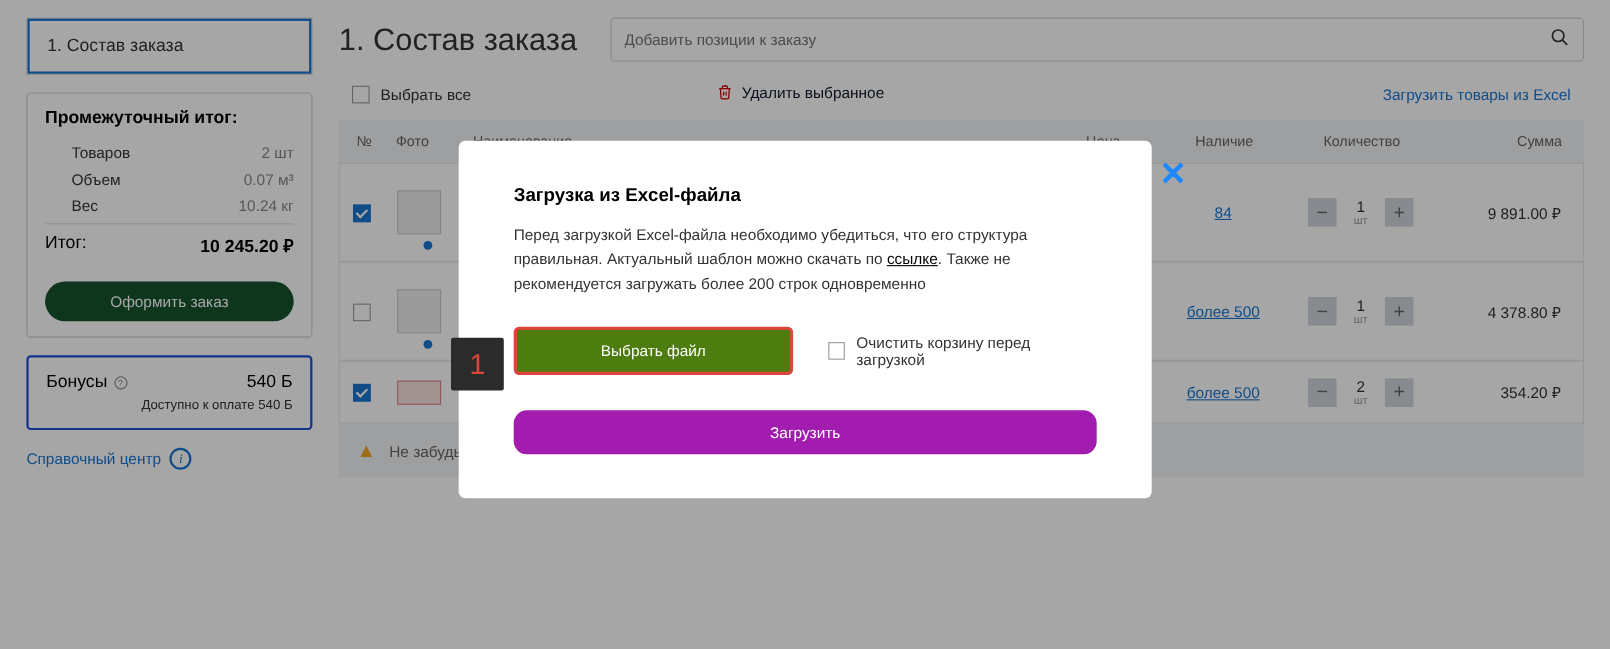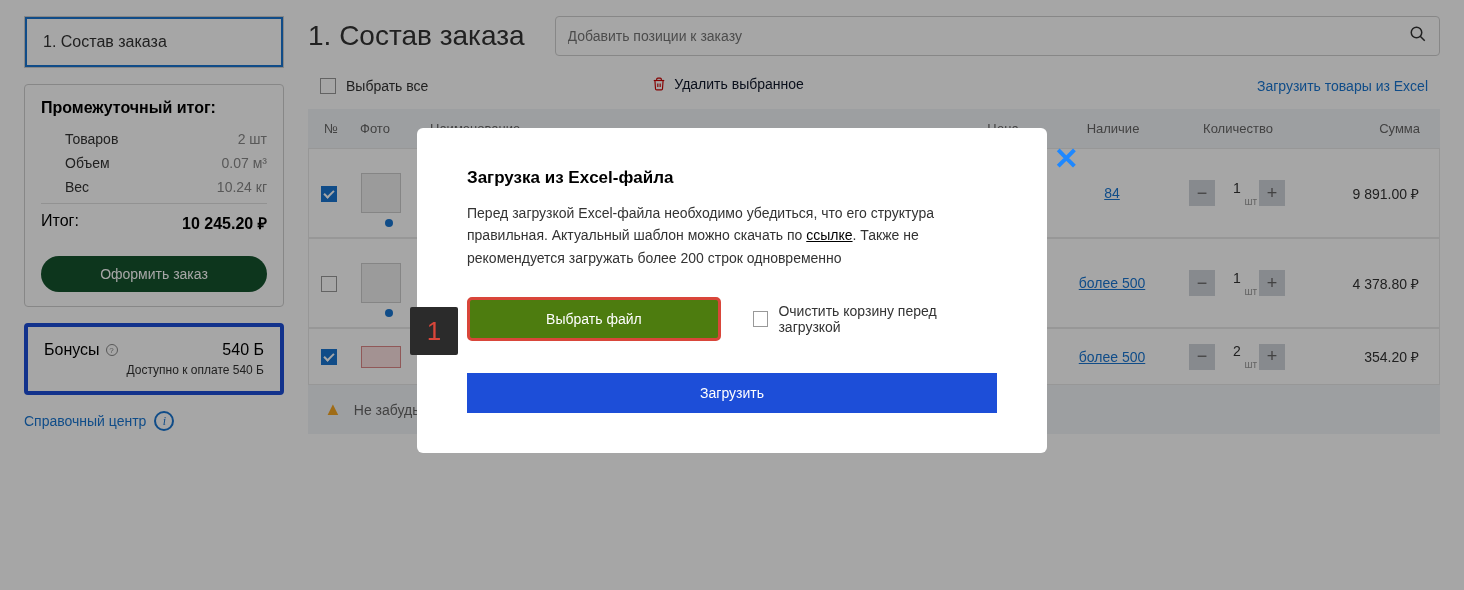--- a/index.html
+++ b/index.html
@@ -16,21 +16,21 @@
 
 .subtotal-box { border: 1px solid #d0d0d0; border-radius: 4px; padding: 14px 16px; margin-bottom: 16px; }
 .subtotal-title { font-size: 16px; font-weight: bold; margin-bottom: 14px; }
 .subtotal-row { display: flex; justify-content: space-between; font-size: 14px; color: #333; margin-bottom: 8px; margin-left: 24px; }
 .subtotal-row .val { color: #888; }
 .subtotal-divider { border-top: 1px solid #e0e0e0; margin: 8px 0; }
 .subtotal-total-row { display: flex; justify-content: space-between; font-size: 16px; margin-bottom: 22px; }
 .subtotal-total-row .val { font-weight: bold; }
 .checkout-btn { background: #14532d; color: #fff; border: none; border-radius: 24px; padding: 10px 0; width: 100%; font-size: 14px; cursor: pointer; }
 
-.bonus-box { border: 4px solid #1d4ed8; border-radius: 4px; padding: 14px 16px; margin-bottom: 16px; }
+.bonus-box { border: 2px solid #1d4ed8; border-radius: 4px; padding: 14px 16px; margin-bottom: 16px; }
 .bonus-row { display: flex; justify-content: space-between; font-size: 16px; margin-bottom: 4px; align-items: center; }
 .bonus-row .label { display: flex; align-items: center; gap: 6px; }
 .bonus-avail { font-size: 12px; text-align: right; color: #333; }
 .bonus-sup { width: 12px; height: 12px; border: 1px solid #888; border-radius: 50%; display: inline-flex; align-items: center; justify-content: center; font-size: 8px; color: #888; }
 
 .help-link { color: #1976d2; font-size: 14px; display: flex; align-items: center; gap: 8px; }
 .help-icon { width: 20px; height: 20px; border: 2px solid #1976d2; border-radius: 50%; display: inline-flex; align-items: center; justify-content: center; font-size: 12px; color: #1976d2; font-style: italic; font-family: serif; }
 
 
 .main { flex: 1; }
@@ -64,38 +64,38 @@
 .row-photo { width: 70px; }
 .photo-thumb { width: 40px; height: 40px; background: #eee; border: 1px solid #ccc; }
 .row-name { flex: 1; }
 .row-price { width: 110px; text-align: center; }
 .row-avail { width: 110px; text-align: center; }
 .row-avail .link { color: #1976d2; text-decoration: underline; }
 .row-qty { width: 140px; display: flex; align-items: center; justify-content: center; gap: 2px; }
 .qty-btn { width: 26px; height: 26px; background: #d0d4db; color: #666; display: flex; align-items: center; justify-content: center; font-size: 18px; cursor: pointer; }
 .qty-val { width: 40px; text-align: center; display: flex; flex-direction: column; }
 .qty-n { font-size: 14px; }
-.qty-u { font-size: 10px; color: #999; text-align: right; }
+.qty-u { font-size: 10px; color: #999; }
 .row-sum { width: 120px; text-align: right; padding-right: 8px; }
 .dot { position: absolute; left: 76px; bottom: 10px; width: 8px; height: 8px; background: #1976d2; border-radius: 50%; }
 
 .notice { display: flex; align-items: center; gap: 12px; background: #f2f4f7; padding: 14px 16px; font-size: 14px; color: #666; margin-top: 0; }
 .warn-icon { color: #f5a623; font-size: 18px; }
 
 
 .overlay { position: absolute; inset: 0; background: rgba(0,0,0,0.35); display: flex; align-items: flex-start; justify-content: center; padding-top: 128px; }
 .modal { width: 630px; background: #fff; border-radius: 6px; position: relative; padding: 40px 50px 40px; }
 .modal-close { position: absolute; right: -32px; top: 16px; color: #1e88ff; font-size: 30px; cursor: pointer; font-weight: bold; line-height: 1; }
 .modal-title { font-size: 17px; font-weight: bold; margin-bottom: 14px; }
 .modal-text { font-size: 14px; line-height: 1.6; color: #333; margin-bottom: 28px; }
 .modal-text .link { color: #000000; text-decoration: underline; cursor: pointer; }
 .modal-row { display: flex; align-items: center; gap: 32px; margin-bottom: 32px; }
 .select-file-btn { background: #4d7c0f; color: #fff; border: 3px solid #d9463a; padding: 11px 0; width: 260px; font-size: 14px; cursor: pointer; border-radius: 5px; }
 .clear-cb { display: flex; align-items: center; gap: 10px; font-size: 14px; color: #333; }
-.upload-btn { background: #1d4ed8; color: #fff; border: none; padding: 12px 0; width: 100%; font-size: 14px; cursor: pointer; border-radius: 0; }
+.upload-btn { background: #a21caf; color: #fff; border: none; padding: 12px 0; width: 100%; font-size: 14px; cursor: pointer; border-radius: 12px; }
 
 .callout-num { position: absolute; left: 410px; top: 307px; width: 48px; height: 48px; background: #2b2b2b; color: #d9463a; display: flex; align-items: center; justify-content: center; font-size: 26px; z-index: 20; border-radius: 2px; }
 </style>
 </head>
 <body>
 
 <div class="page">
   <div class="sidebar">
     <div class="steps-box">
       <div class="step active">1. Состав заказа</div>

